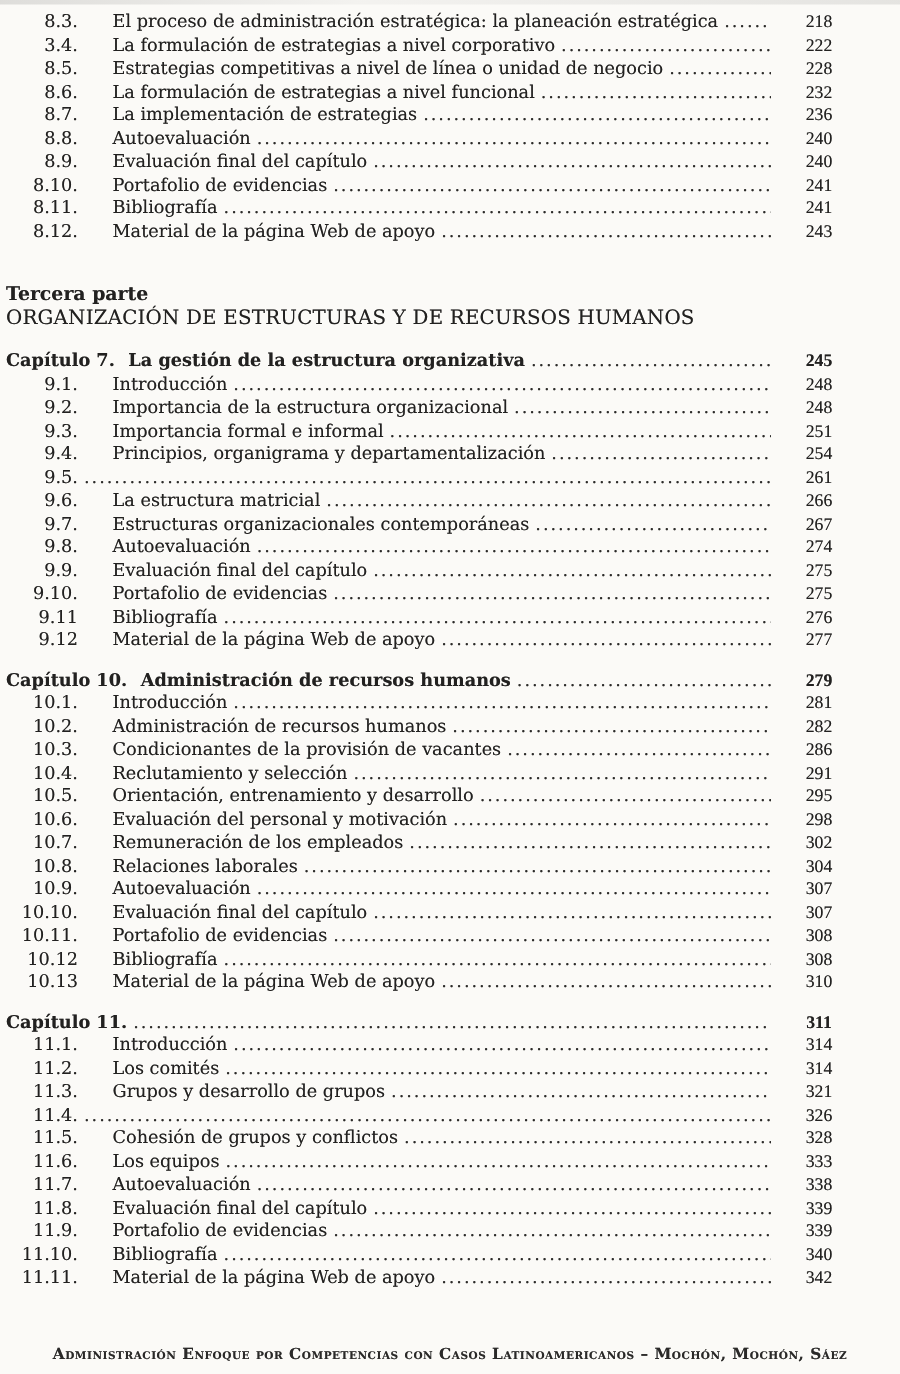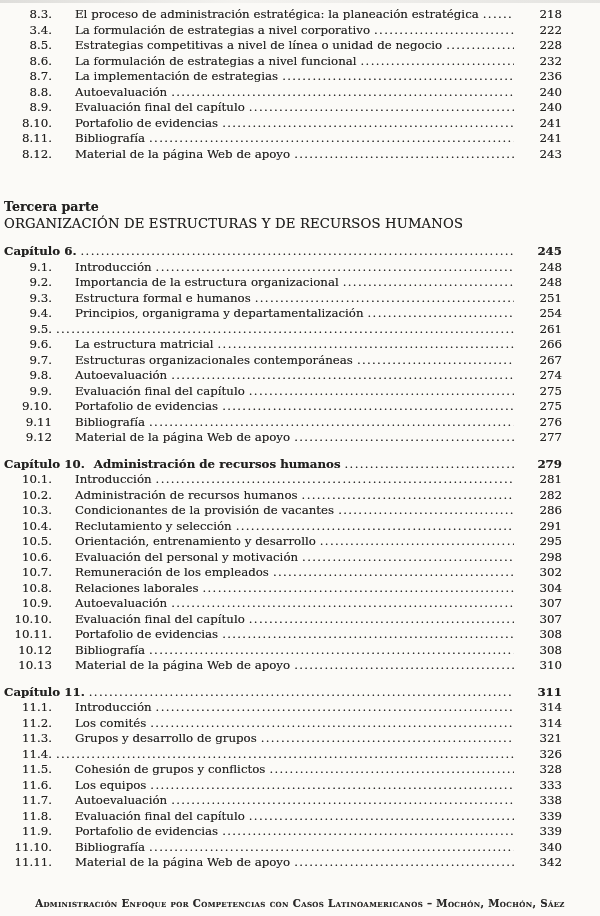--- a/index.html
+++ b/index.html
@@ -29,22 +29,22 @@
     flex: 1 1 auto;
     min-width: 0;
     overflow: hidden;
     white-space: nowrap;
     letter-spacing: 1.3px;
     padding-left: 4px;
     margin-right: 16px;
     color: #2b2a28;
     font-weight: normal;
   }
-  .page { flex: none; width: 32px; text-align: right; }
-  .part { margin-top: 37px; margin-bottom: 1px; }
+  .page { flex: none; width: 32px; text-align: center; font-family: Liberation Serif, serif; }
+  .part { margin-top: 26px; margin-bottom: 1px; }
   .part .kicker {
     font-weight: bold;
     font-size: 12.6px;
     line-height: 16px;
   }
   .part .ptitle {
     font-weight: normal;
     font-size: 13.2px;
     line-height: 18px;
     letter-spacing: .15px;
@@ -140,39 +140,40 @@
     </div>
 
   <div class="part">
     <div class="kicker">Tercera parte</div>
     <div class="ptitle">ORGANIZACIÓN DE ESTRUCTURAS Y DE RECURSOS HUMANOS</div>
   </div>
 
   <div>
       <section class="chapter-section">
         <div class="row chapter">
-          <span class="chlabel">Capítulo 6.</span>
+          <span class="chlabel">Capítulo 7.</span>
+          <span class="title">La gestión de la estructura organizativa</span>
           <span class="dots">....................................................................................................................................................................................................................................................................</span>
           <span class="page">245</span>
         </div>
         <div class="row">
           <span class="num">9.1.</span>
           <span class="title">Introducción</span>
           <span class="dots">....................................................................................................................................................................................................................................................................</span>
           <span class="page">248</span>
         </div>
         <div class="row">
           <span class="num">9.2.</span>
           <span class="title">Importancia de la estructura organizacional</span>
           <span class="dots">....................................................................................................................................................................................................................................................................</span>
           <span class="page">248</span>
         </div>
         <div class="row">
           <span class="num">9.3.</span>
-          <span class="title">Estructura formal e humanos</span>
+          <span class="title">Importancia formal e informal</span>
           <span class="dots">....................................................................................................................................................................................................................................................................</span>
           <span class="page">251</span>
         </div>
         <div class="row">
           <span class="num">9.4.</span>
           <span class="title">Principios, organigrama y departamentalización</span>
           <span class="dots">....................................................................................................................................................................................................................................................................</span>
           <span class="page">254</span>
         </div>
         <div class="row">

